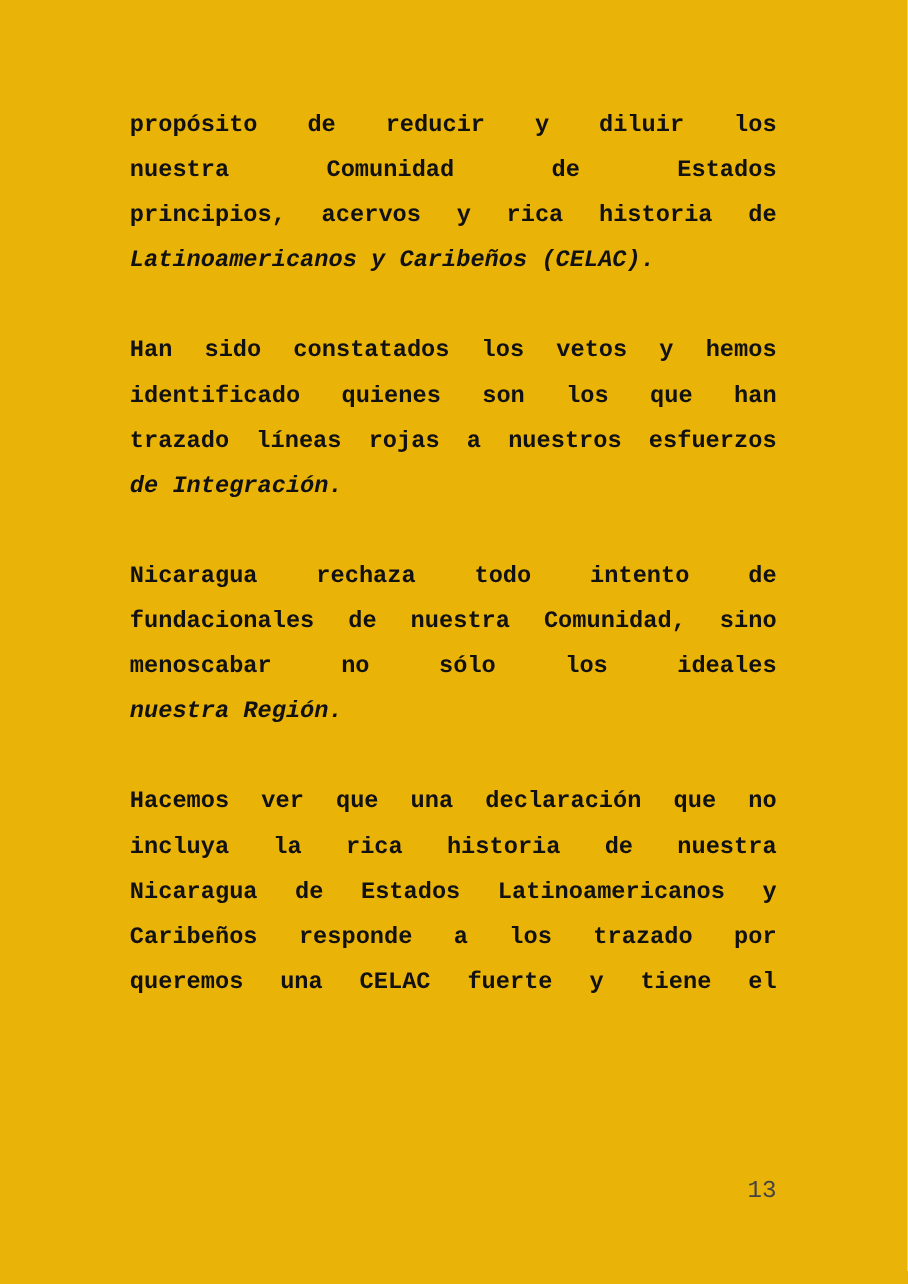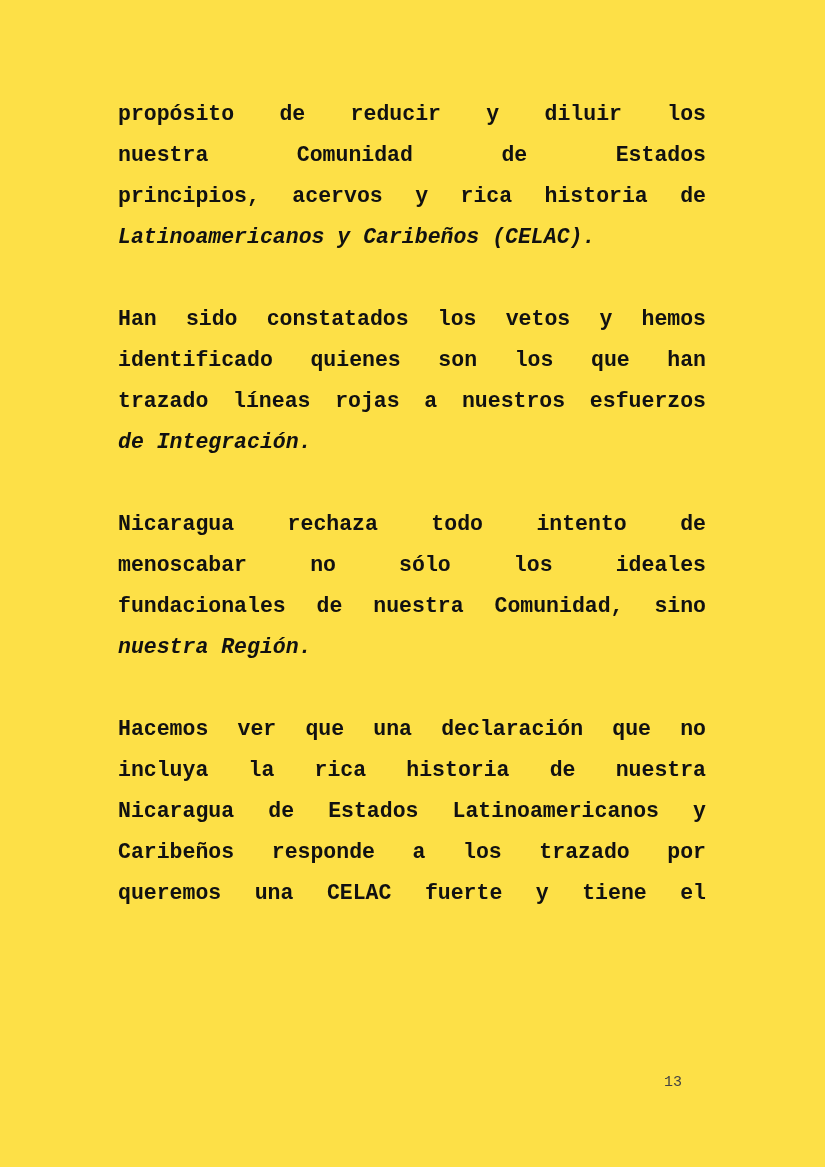--- a/index.html
+++ b/index.html
@@ -12,21 +12,21 @@
     height: 1167px;
     position: relative;
     overflow: hidden;
     font-family: "Liberation Mono", "DejaVu Sans Mono", monospace;
   }
   .page {
     position: absolute;
     left: 0; top: 0;
     width: 825px;
     height: 1167px;
-    background: #fde047;
+    background: #eab308;
   }
   .text-block {
     position: absolute;
     left: 118px;
     width: 588px;
     top: 94px;
   }
   .paragraph {
     margin: 0 0 41px 0;
   }
@@ -44,22 +44,22 @@
   }
   .line.last {
     text-align-last: left;
     font-style: italic;
   }
   .page-number {
     position: absolute;
     left: 640px;
     width: 66px;
     top: 1068px;
-    text-align: center;
-    font-size: 15px;
+    text-align: right;
+    font-size: 22px;
     line-height: 30px;
     color: #444444;
     font-weight: normal;
   }
 </style>
 </head>
 <body>
 
 <div class="page">
   <div class="text-block">
@@ -73,22 +73,22 @@
 
     <div class="paragraph">
       <span class="line">Han sido constatados los vetos y hemos</span>
       <span class="line">identificado quienes son los que han</span>
       <span class="line">trazado líneas rojas a nuestros esfuerzos</span>
       <span class="line last">de Integración.</span>
     </div>
 
     <div class="paragraph">
       <span class="line">Nicaragua rechaza todo intento de</span>
+      <span class="line">fundacionales de nuestra Comunidad, sino</span>
       <span class="line">menoscabar no sólo los ideales</span>
-      <span class="line">fundacionales de nuestra Comunidad, sino</span>
       <span class="line last">nuestra Región.</span>
     </div>
 
     <div class="paragraph">
       <span class="line">Hacemos ver que una declaración que no</span>
       <span class="line">incluya la rica historia de nuestra</span>
       <span class="line">Nicaragua de Estados Latinoamericanos y</span>
       <span class="line">Caribeños responde a los trazado por</span>
       <span class="line">queremos una CELAC fuerte y tiene el</span>
     </div>

